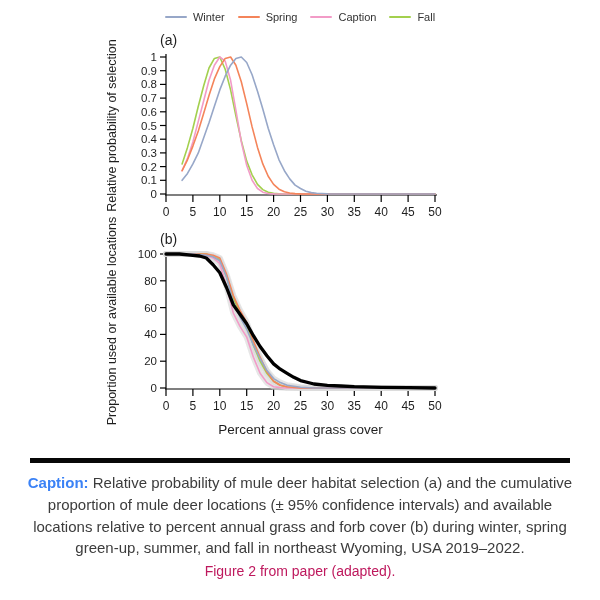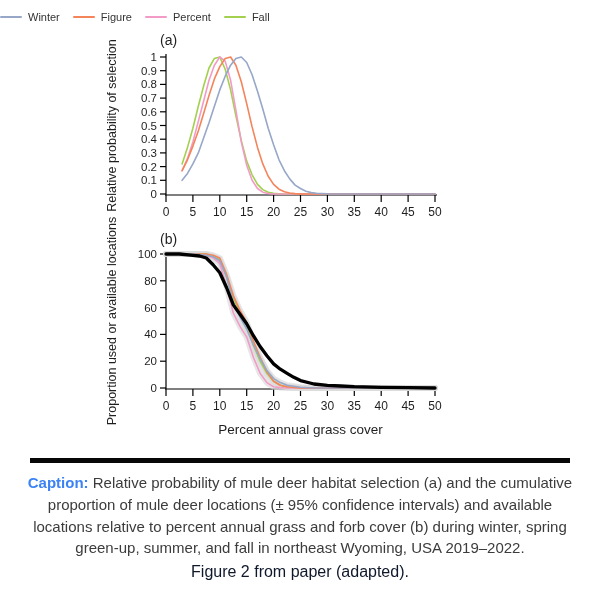--- a/index.html
+++ b/index.html
@@ -5,48 +5,48 @@
   html,body{margin:0;padding:0;}
   body{
     width:600px;height:600px;background:#ffffff;
     font-family:"Liberation Sans",sans-serif;
     overflow:hidden;
   }
   .figure{position:relative;width:600px;height:455px;}
   .figure svg{position:absolute;top:0;left:0;z-index:1;}
   .legend{
     position:absolute;top:11px;left:0;right:0;z-index:2;
-    display:flex;justify-content:flex-start;align-items:center;gap:13px;
+    display:flex;justify-content:center;align-items:center;gap:13px;
   }
   .legend-item{display:flex;align-items:center;gap:6px;font-size:11px;color:#333;}
   .legend-swatch{display:inline-block;border-radius:1px;}
   .divider{width:540px;height:5px;background:#070707;margin:3px auto 0;}
   .caption-block{width:560px;margin:9px auto 0;text-align:center;color:#3c3c3c;}
   .caption-text{margin:0;font-size:15px;line-height:1.45;}
   .cap-bold{font-weight:bold;color:#3b82f6;}
-  .caption-source{margin:4px 0 16px;font-size:16px;color:#0f172a;}
+  .caption-source{margin:4px 0 16px;font-size:14px;color:#be185d;}
   svg text{font-family:"Liberation Sans",sans-serif;fill:#1f1f1f;}
 </style>
 </head>
 <body>
 
 <div class="page">
   <div class="figure">
     <div class="legend" id="legend">
         <div class="legend-item">
           <span class="legend-swatch" style="background: rgb(151, 167, 200); height: 2px; width: 22px;"></span>
           <span class="legend-label">Winter</span>
         </div>
         <div class="legend-item">
           <span class="legend-swatch" style="background: rgb(244, 132, 90); height: 2px; width: 22px;"></span>
-          <span class="legend-label">Figure</span>
+          <span class="legend-label">Spring</span>
         </div>
         <div class="legend-item">
           <span class="legend-swatch" style="background: rgb(242, 155, 199); height: 2px; width: 22px;"></span>
-          <span class="legend-label">Percent</span>
+          <span class="legend-label">Caption</span>
         </div>
         <div class="legend-item">
           <span class="legend-swatch" style="background: rgb(163, 208, 78); height: 2px; width: 22px;"></span>
           <span class="legend-label">Fall</span>
         </div>
       </div>
     <svg id="fig-svg" width="600" height="455" viewBox="0 0 600 455">
         <line x1="166" y1="54" x2="166" y2="195" stroke="#000000" stroke-width="1.2"></line>
         <line x1="165" y1="195" x2="437" y2="195" stroke="#000000" stroke-width="1.2"></line>
         <line x1="160" y1="194" x2="166" y2="194" stroke="#000000" stroke-width="1.2"></line>

